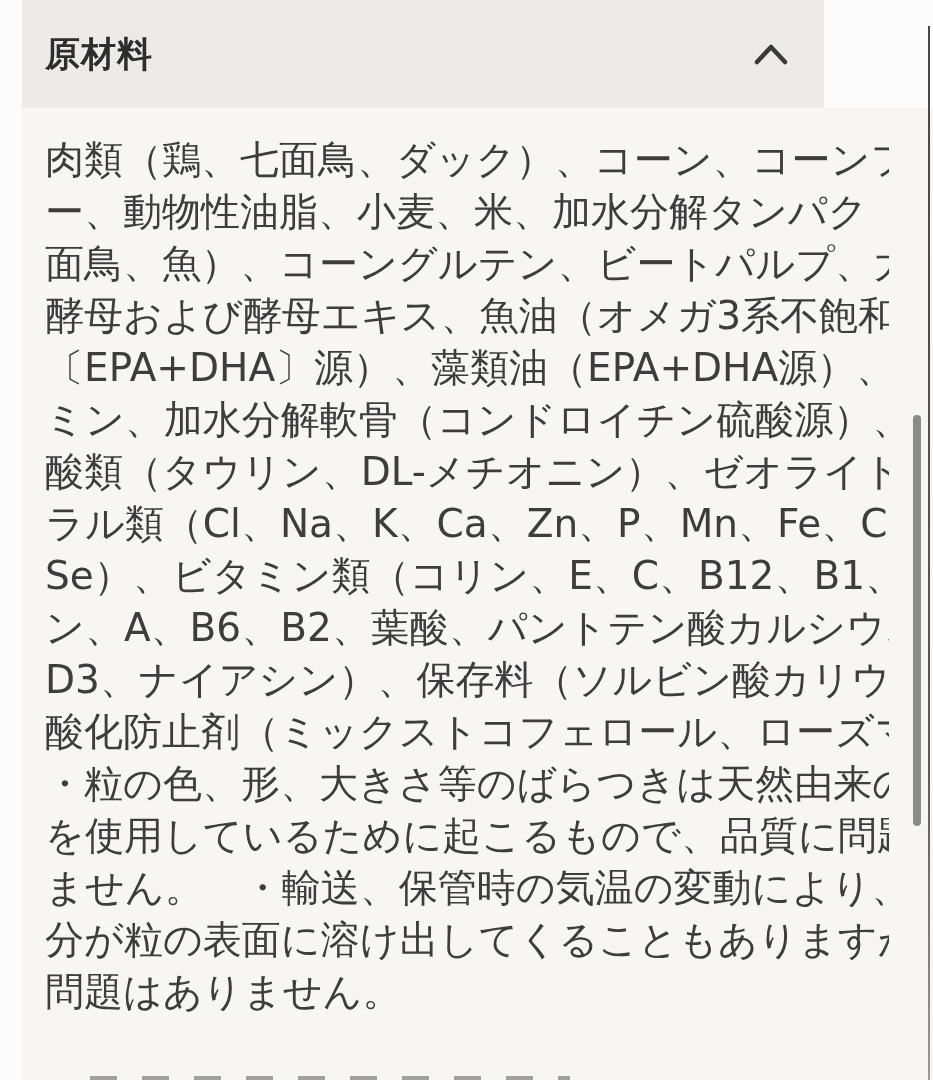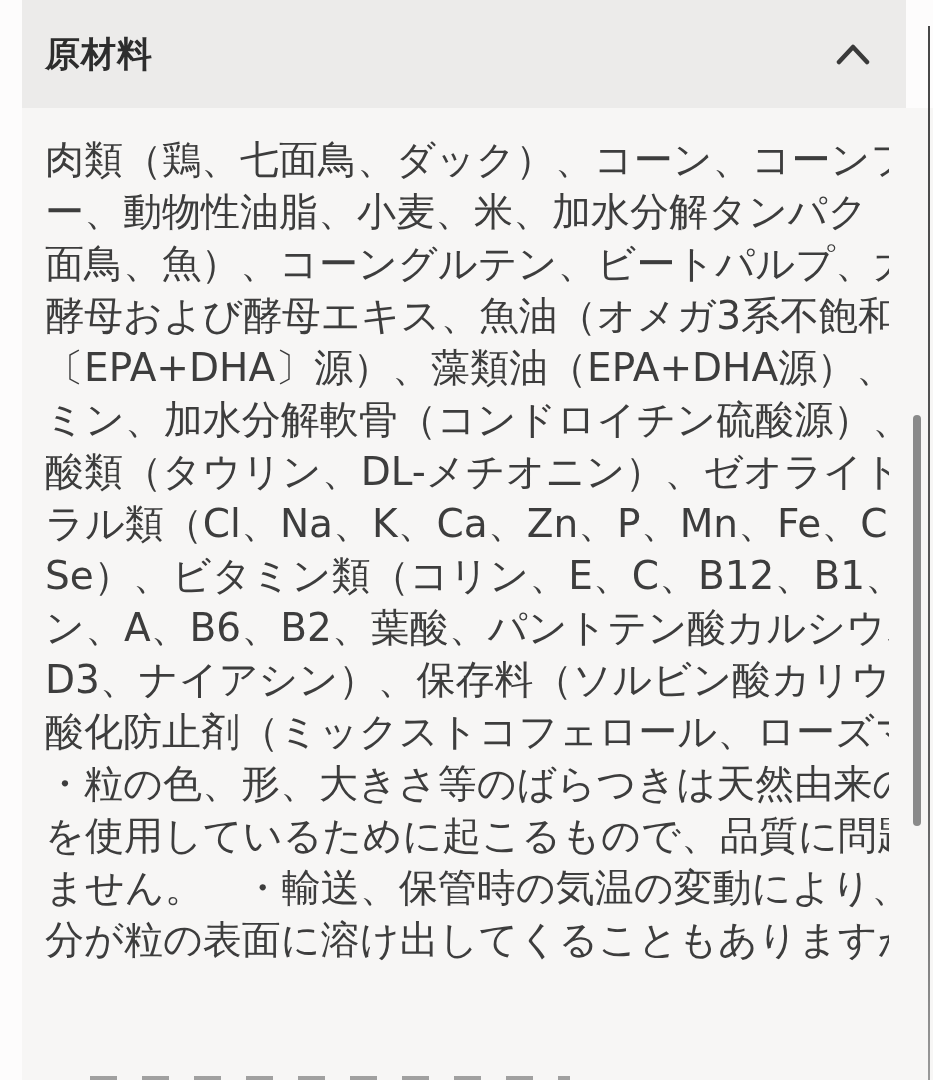--- a/index.html
+++ b/index.html
@@ -13,21 +13,21 @@
     width: 933px;
     height: 1080px;
     overflow: hidden;
     background: #fdfcfc;
   }
   
   .accordion-header {
     position: absolute;
     left: 22px;
     top: 0;
-    width: 884px;
+    width: 802px;
     height: 108px;
     background: #ecebea;
     display: flex;
     align-items: center;
     justify-content: space-between;
     box-sizing: border-box;
     padding: 0 36px 0 23px;
     cursor: pointer;
   }
   .accordion-title {
@@ -120,20 +120,21 @@
         <div class="text-line">酸類（タウリン、DL-メチオニン）、ゼオライト、ミネ</div>
         <div class="text-line">ラル類（Cl、Na、K、Ca、Zn、P、Mn、Fe、Cu、I、</div>
         <div class="text-line">Se）、ビタミン類（コリン、E、C、B12、B1、ビオチ</div>
         <div class="text-line">ン、A、B6、B2、葉酸、パントテン酸カルシウム、</div>
         <div class="text-line">D3、ナイアシン）、保存料（ソルビン酸カリウム）、</div>
         <div class="text-line">酸化防止剤（ミックストコフェロール、ローズマリーエ</div>
         <div class="text-line">・粒の色、形、大きさ等のばらつきは天然由来の原材料</div>
         <div class="text-line">を使用しているために起こるもので、品質に問題はあり</div>
         <div class="text-line">ません。　・輸送、保管時の気温の変動により、油脂成</div>
         <div class="text-line">分が粒の表面に溶け出してくることもありますが品質に</div>
+        <div class="text-line">問題はありません。</div>
       </div>
   </div>
 
   <div class="scrollbar-thumb"></div>
 
   <div class="right-edge-line"></div>
 
   <div class="cutoff-next-line"></div>
 
 </div>

